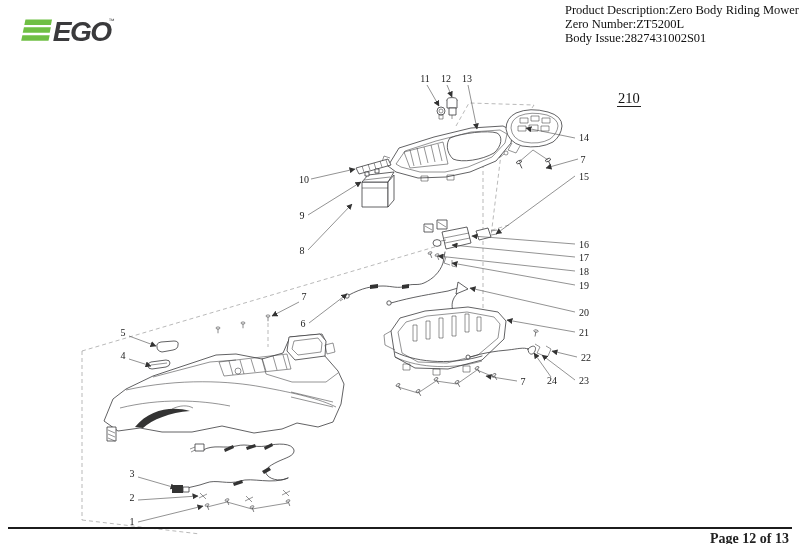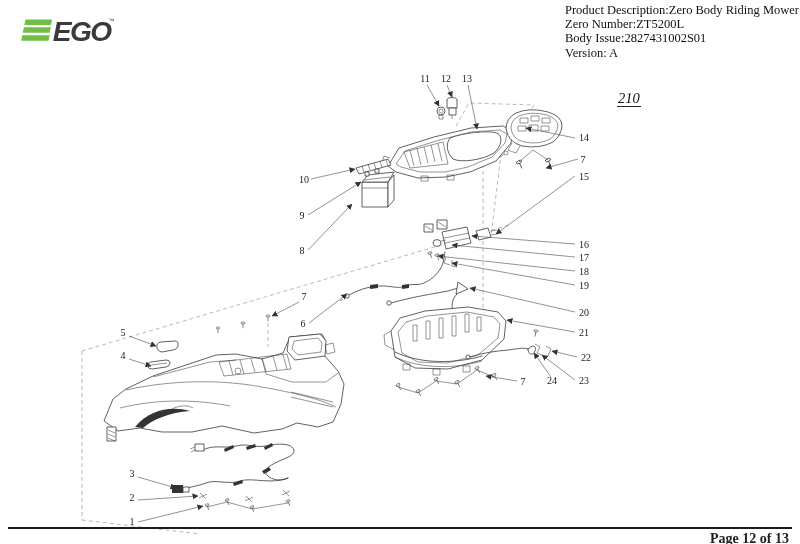--- a/index.html
+++ b/index.html
@@ -1,21 +1,21 @@
 <!DOCTYPE html>
 <html><head>
 <meta charset="utf-8">
 <style>
   html,body{margin:0;padding:0;background:#fff;}
   .page{position:relative;width:800px;height:544px;background:#ffffff;overflow:hidden;
         font-family:"Liberation Serif",serif;color:#111;}
   .logo{position:absolute;left:0;top:14;width:140px;height:50px;}
   .hdr{position:absolute;left:565px;top:3px;font-size:12.5px;line-height:14.2px;white-space:nowrap;}
   .dwg{position:absolute;left:617px;top:90px;font-size:14.5px;}
-  .dwg span{border-bottom:1.2px solid #222;padding:0 1px 0px 1px;font-style:italic;}
+  .dwg span{border-bottom:1.2px solid #222;padding:0 1px 0px 1px;}
   .rule{position:absolute;left:8px;top:527px;width:784px;height:2px;background:#1c1c1c;}
   .pgno{position:absolute;right:11px;top:531px;font-size:14px;font-weight:bold;color:#222;}
   svg text.co{font-family:"Liberation Serif",serif;font-size:10px;fill:#1a1a1a;}
   .ln{fill:none;stroke:#3a3a3c;stroke-width:.8;stroke-linejoin:round;stroke-linecap:round;}
   .lt{fill:none;stroke:#3a3a3c;stroke-width:.55;stroke-linejoin:round;}
   .fw{fill:#fff;stroke:#3a3a3c;stroke-width:.8;stroke-linejoin:round;}
   .dk{fill:#333;stroke:none;}
   .dash{fill:none;stroke:#8a8a8a;stroke-width:.6;stroke-dasharray:4 3;}
   .leader{fill:none;stroke:#4a4a4a;stroke-width:.6;}
 </style>
@@ -31,21 +31,20 @@
       <path d="M9,45 L44,45 L42.5,52 L7.5,52 Z" fill="#6FBF44"></path>
     </g>
     <text x="48" y="52" font-family="Liberation Sans, sans-serif" font-size="36" font-weight="bold" font-style="italic" letter-spacing="-2" fill="#3A3A3C">EGO</text>
     <text x="119" y="30" font-family="Liberation Sans, sans-serif" font-size="8" fill="#3A3A3C">™</text>
   </svg>
 
   <div class="hdr">
     <div>Product Description:Zero Body Riding Mower</div>
     <div>Zero Number:ZT5200L</div>
     <div>Body Issue:2827431002S01</div>
-    <div>Version: A</div>
   </div>
 
   <div class="dwg"><span>210</span></div>
 
   <svg style="position:absolute;left:0;top:0;" width="800" height="544" viewBox="0 0 800 544">
     <defs>
       <marker id="arr" viewBox="0 0 6 6" refX="5.5" refY="3" markerWidth="6" markerHeight="6" orient="auto-start-reverse" markerUnits="userSpaceOnUse">
         <path d="M0,0 L6,3 L0,6 Z" fill="#333"></path>
       </marker>
       <g id="scr" stroke="#3a3a3c" stroke-width=".8" fill="#fff">

